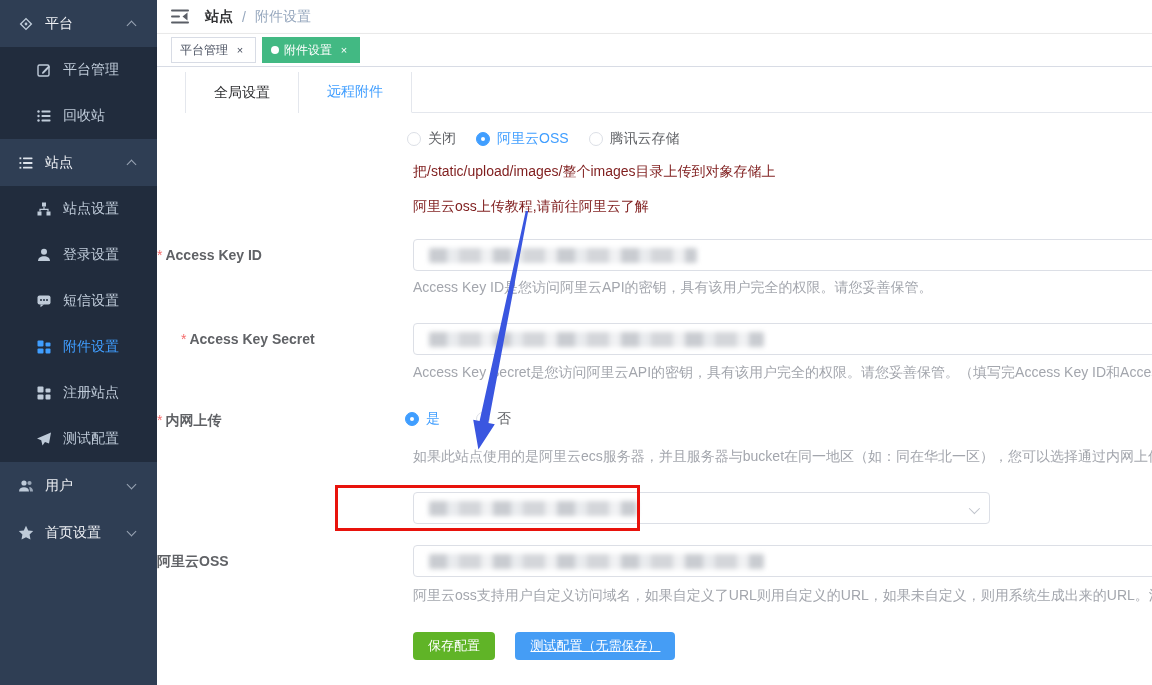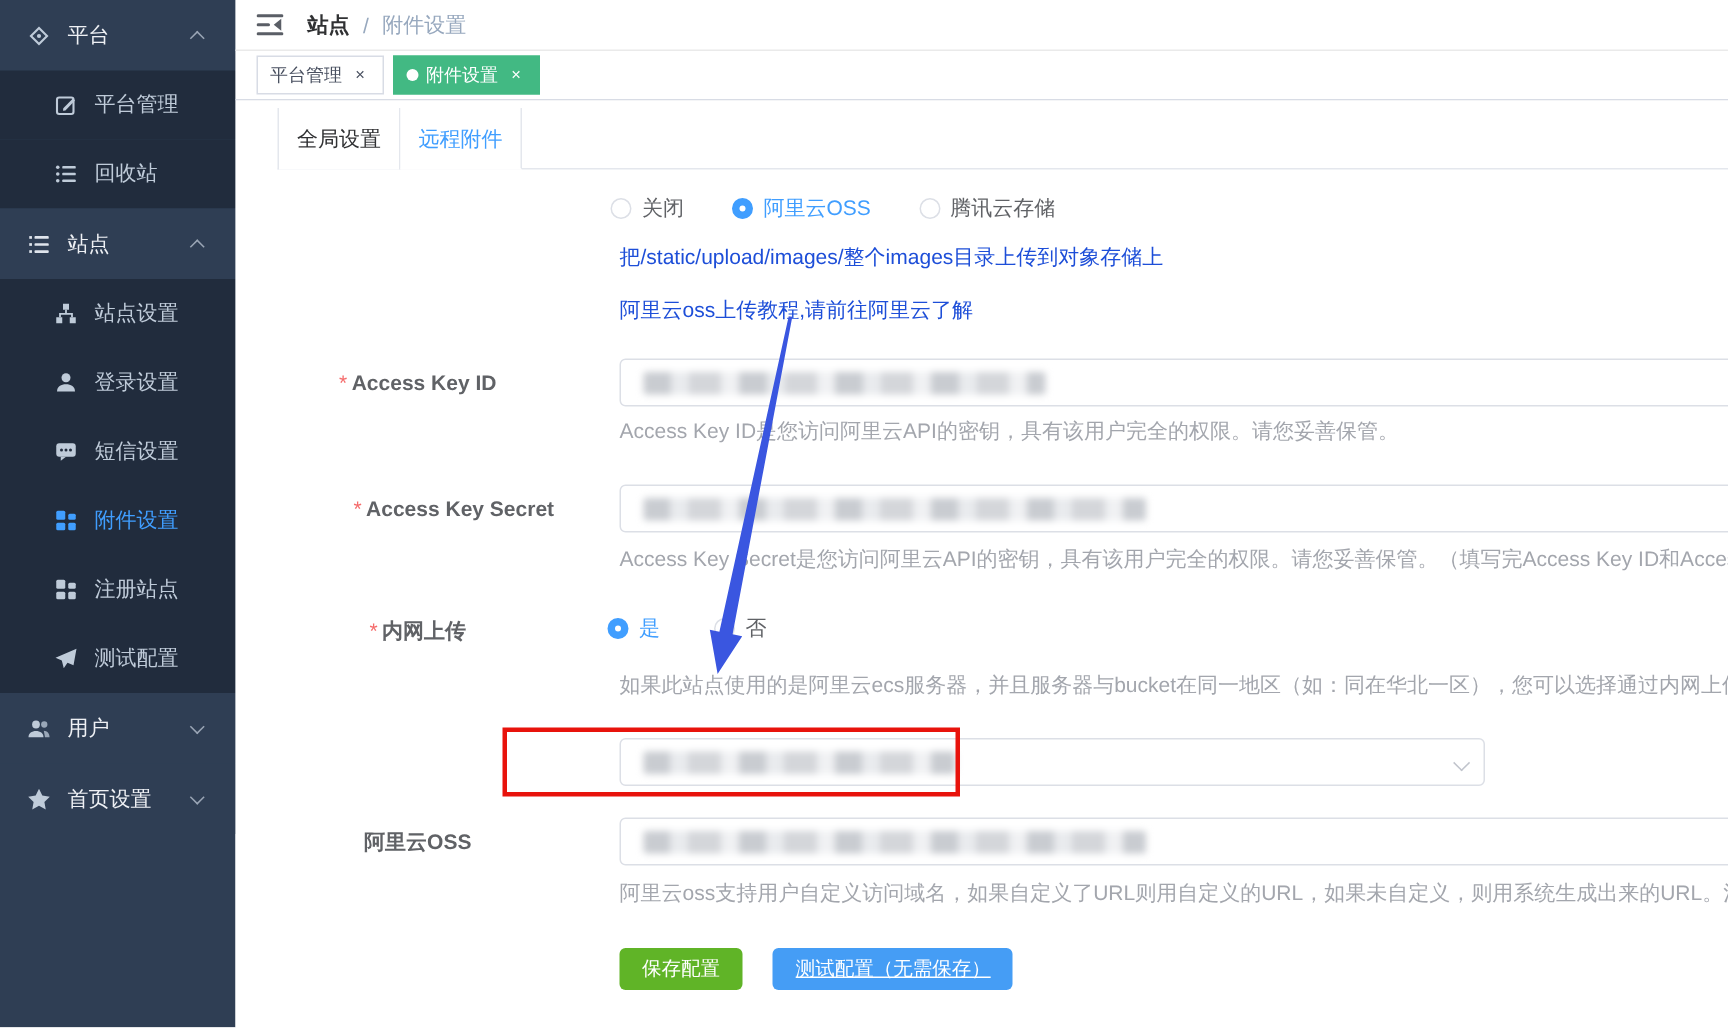--- a/index.html
+++ b/index.html
@@ -34,29 +34,29 @@
   .tagv { height:26px; display:inline-flex; align-items:center; padding:0 8px; border:1px solid #d8dce5;
           background:#fff; color:#495060; font-size:12px; cursor:pointer; gap:5px; }
   .tagv .tclose { font-size:11px; width:14px; height:14px; line-height:14px; text-align:center; border-radius:50%; }
   .tagv.active { background:#42b983; border-color:#42b983; color:#fff; }
   .tagv.active .tdot { width:8px; height:8px; border-radius:50%; background:#fff; display:inline-block; }
 
   
   .main { position:absolute; left:157px; top:67px; right:0; bottom:0; background:#fff; overflow:hidden; }
 
   .tabs-wrap { position:absolute; left:28px; right:0; top:5px; height:41px; border-bottom:1px solid #e4e7ed; display:flex; }
-  .tab { height:41px; line-height:40px; padding:0 12px; font-size:14px; color:#303133; cursor:pointer;
+  .tab { height:41px; line-height:40px; padding:0 28px; font-size:14px; color:#303133; cursor:pointer;
          border-right:1px solid #e4e7ed; background:#fff; }
   .tab:first-child { border-left:1px solid #e4e7ed; }
-  .tab.active { color:#409eff; border-bottom:1px solid #fff; margin-bottom:-1px; }
+  .tab.active { color:#409eff; border-bottom:1px solid #fff; margin-bottom:-1px;font-family:Liberation Serif, serif; }
 
   .abs { position:absolute; }
-  .form-label { left:0; width:243px; text-align:center; font-size:14px; font-weight:700; color:#606266; line-height:32px; white-space:nowrap; }
+  .form-label { left:0; width:243px; text-align:left; font-size:14px; font-weight:700; color:#606266; line-height:32px; white-space:nowrap; }
   .req { color:#f56c6c; margin-right:3px; font-weight:400; }
-  .hint { font-size:14px; color:#1d4ed8; white-space:nowrap; }
+  .hint { font-size:14px; color:#7f1d1d; white-space:nowrap; }
   .help { font-size:14px; color:#a3a6ad; white-space:nowrap; }
 
   .radio-row { display:flex; align-items:center; }
   .radio-item { display:flex; align-items:center; cursor:pointer; }
   .radio-circle { width:14px; height:14px; border:1px solid #dcdfe6; border-radius:50%; background:#fff; margin-right:7px; position:relative; flex:0 0 14px; }
   .radio-item.checked .radio-circle { background:#409eff; border-color:#409eff; }
   .radio-item.checked .radio-circle::after { content:""; position:absolute; left:4px; top:4px; width:4px; height:4px; border-radius:50%; background:#fff; }
   .radio-item .rlabel { font-size:14px; color:#606266; }
   .radio-item.checked .rlabel { color:#409eff; }
 
@@ -239,21 +239,21 @@
     </span>
   </div>
 
   <main class="main">
 
     <div class="tabs-wrap">
       <div class="tab">全局设置</div>
       <div class="tab active">远程附件</div>
     </div>
 
-    <div class="abs radio-row" style="left:250px; top:63px; gap:32px;">
+    <div class="abs radio-row" style="left:250px; top:63px; gap:20px;">
       <span class="radio-item">
         <span class="radio-circle"></span>
         <span class="rlabel">关闭</span>
       </span>
       <span class="radio-item checked">
         <span class="radio-circle"></span>
         <span class="rlabel">阿里云OSS</span>
       </span>
       <span class="radio-item">
         <span class="radio-circle"></span>

